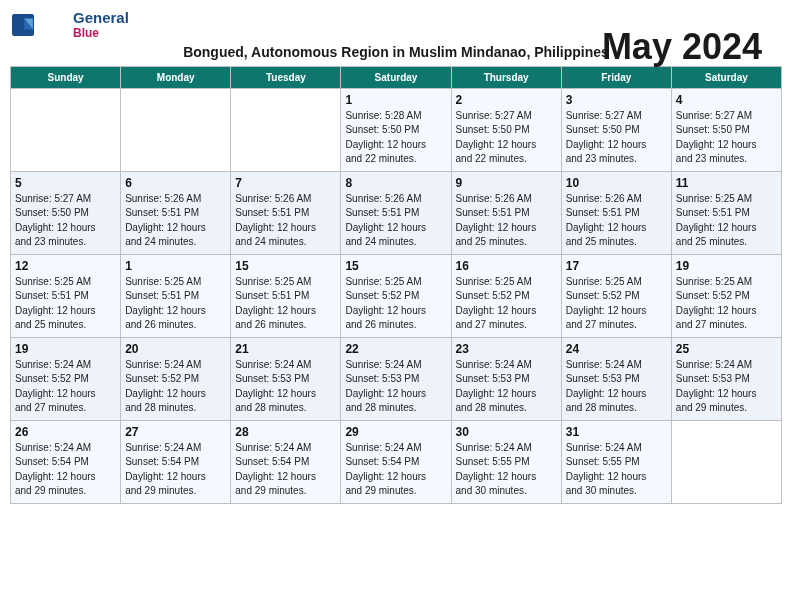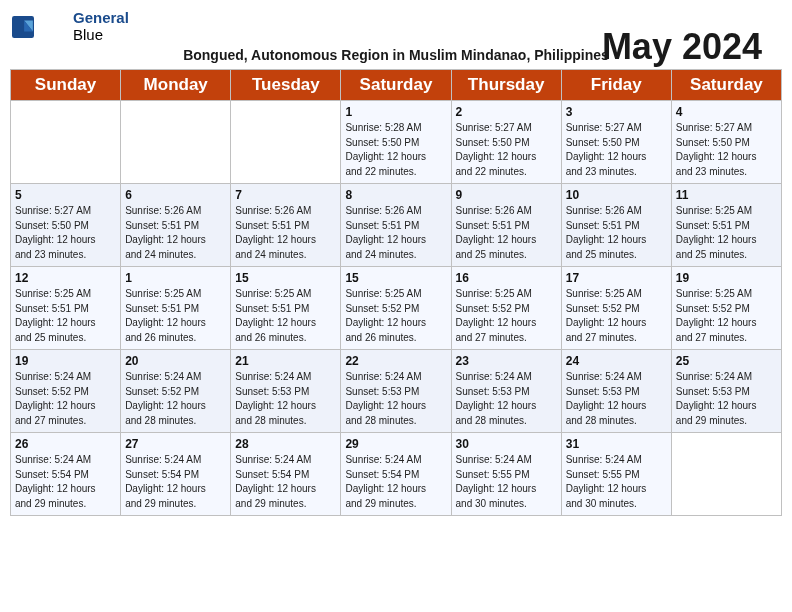--- a/index.html
+++ b/index.html
@@ -42,27 +42,27 @@
     .top-bar {
       position: relative;
       margin-bottom: 2px;
     }
     table {
       width: 100%;
       border-collapse: collapse;
       font-size: 10.5px;
     }
     thead tr th {
-      background-color: #c2410c;
+      background-color: #0f766e;
       color: #fff;
       font-weight: bold;
       text-align: center;
       padding: 5px 4px;
       border: 1px solid #c0c0c0;
-      font-size: 17px;
+      font-size: 10px;
     }
     tbody tr td {
       vertical-align: top;
       border: 1px solid #c0c0c0;
       padding: 4px;
       width: 14.28%;
       min-height: 70px;
       background: #fff;
     }
     tbody tr:nth-child(odd) td {
@@ -91,21 +91,21 @@
 
 <div class="top-bar">
   <div class="header-logo">
     <svg class="logo-icon" viewBox="0 0 40 40">
       <rect x="0" y="0" width="40" height="40" rx="4" fill="#1a4b8c"></rect>
       <polygon points="22,8 38,8 38,28" fill="#5ba3d9"></polygon>
       <polygon points="22,8 38,28 22,28" fill="#2968b2"></polygon>
     </svg>
     <div style="margin-left:4px;">
       <div style="font-size:15px;font-weight:bold;color:#1a4b8c;line-height:1.1;">General</div>
-      <div style="font-size:15px;font-weight:normal;color:#000000;line-height:1.1;">Blue</div>
+      <div style="font-size:12px;font-weight:bold;color:#be185d;line-height:1.1;">Blue</div>
     </div>
   </div>
   <div class="title-section">
     <div class="month-title">May 2024</div>
   </div>
 </div>
 
 <div class="subtitle">Bongued, Autonomous Region in Muslim Mindanao, Philippines</div>
 
 <table>

